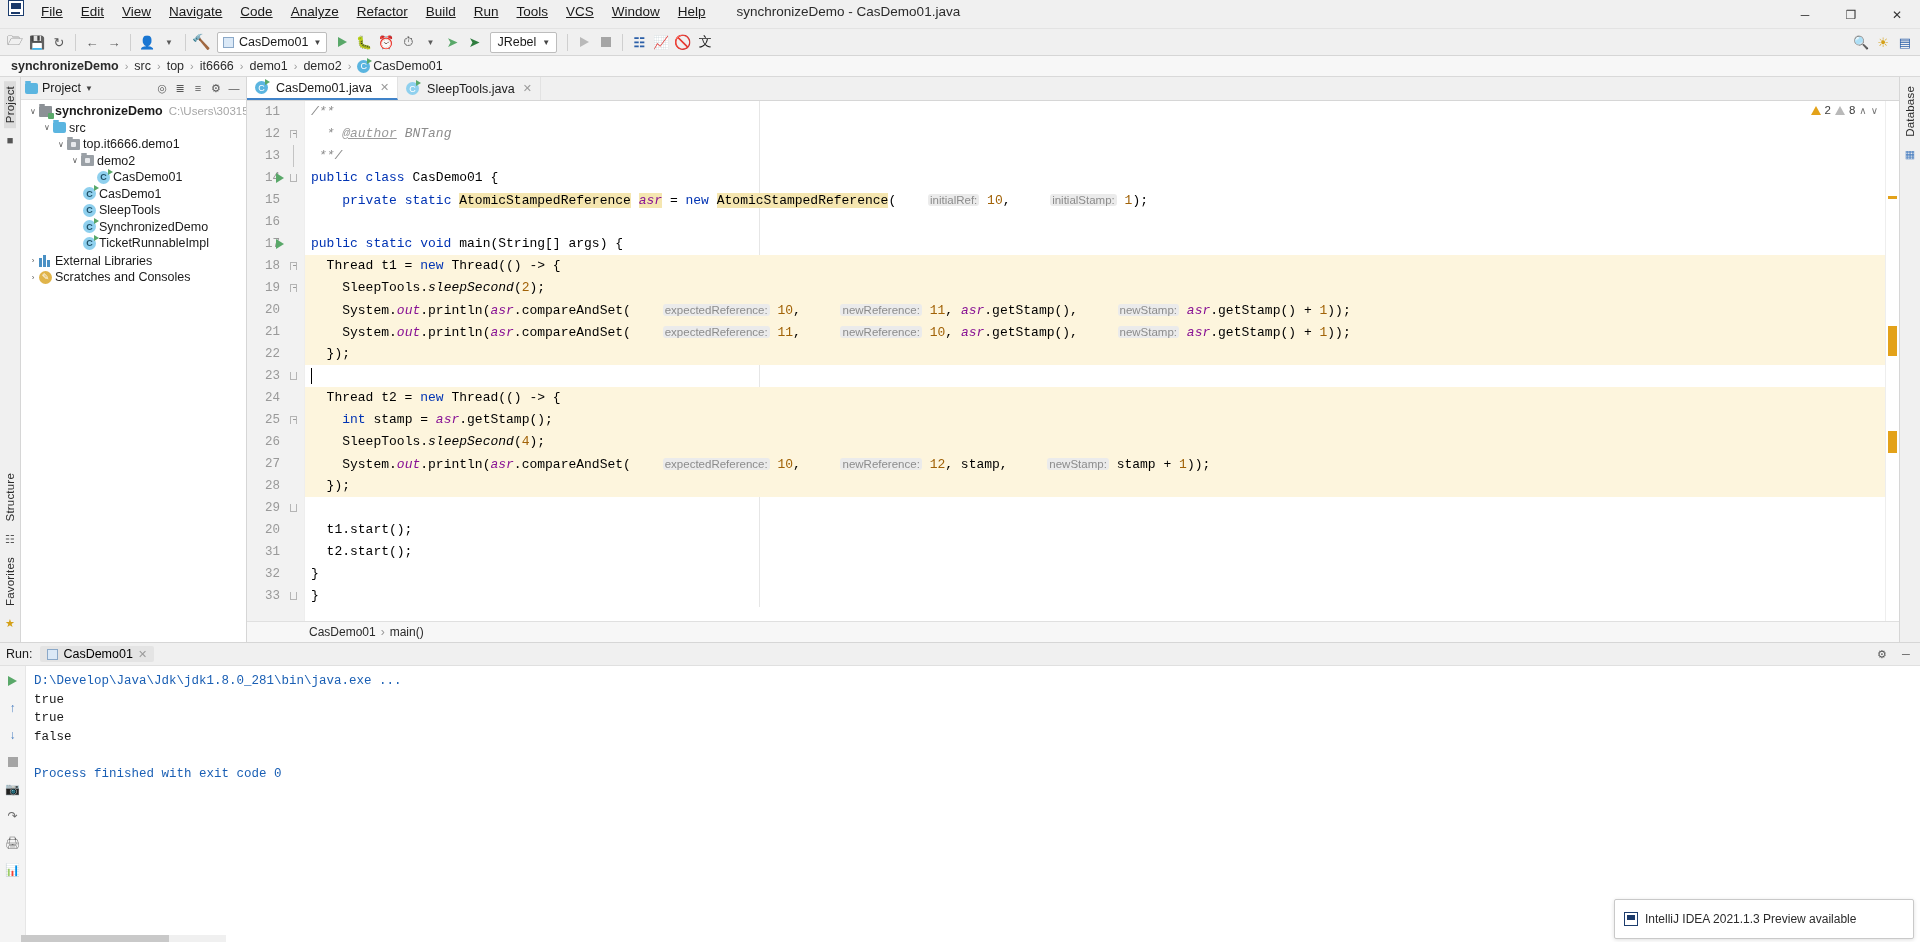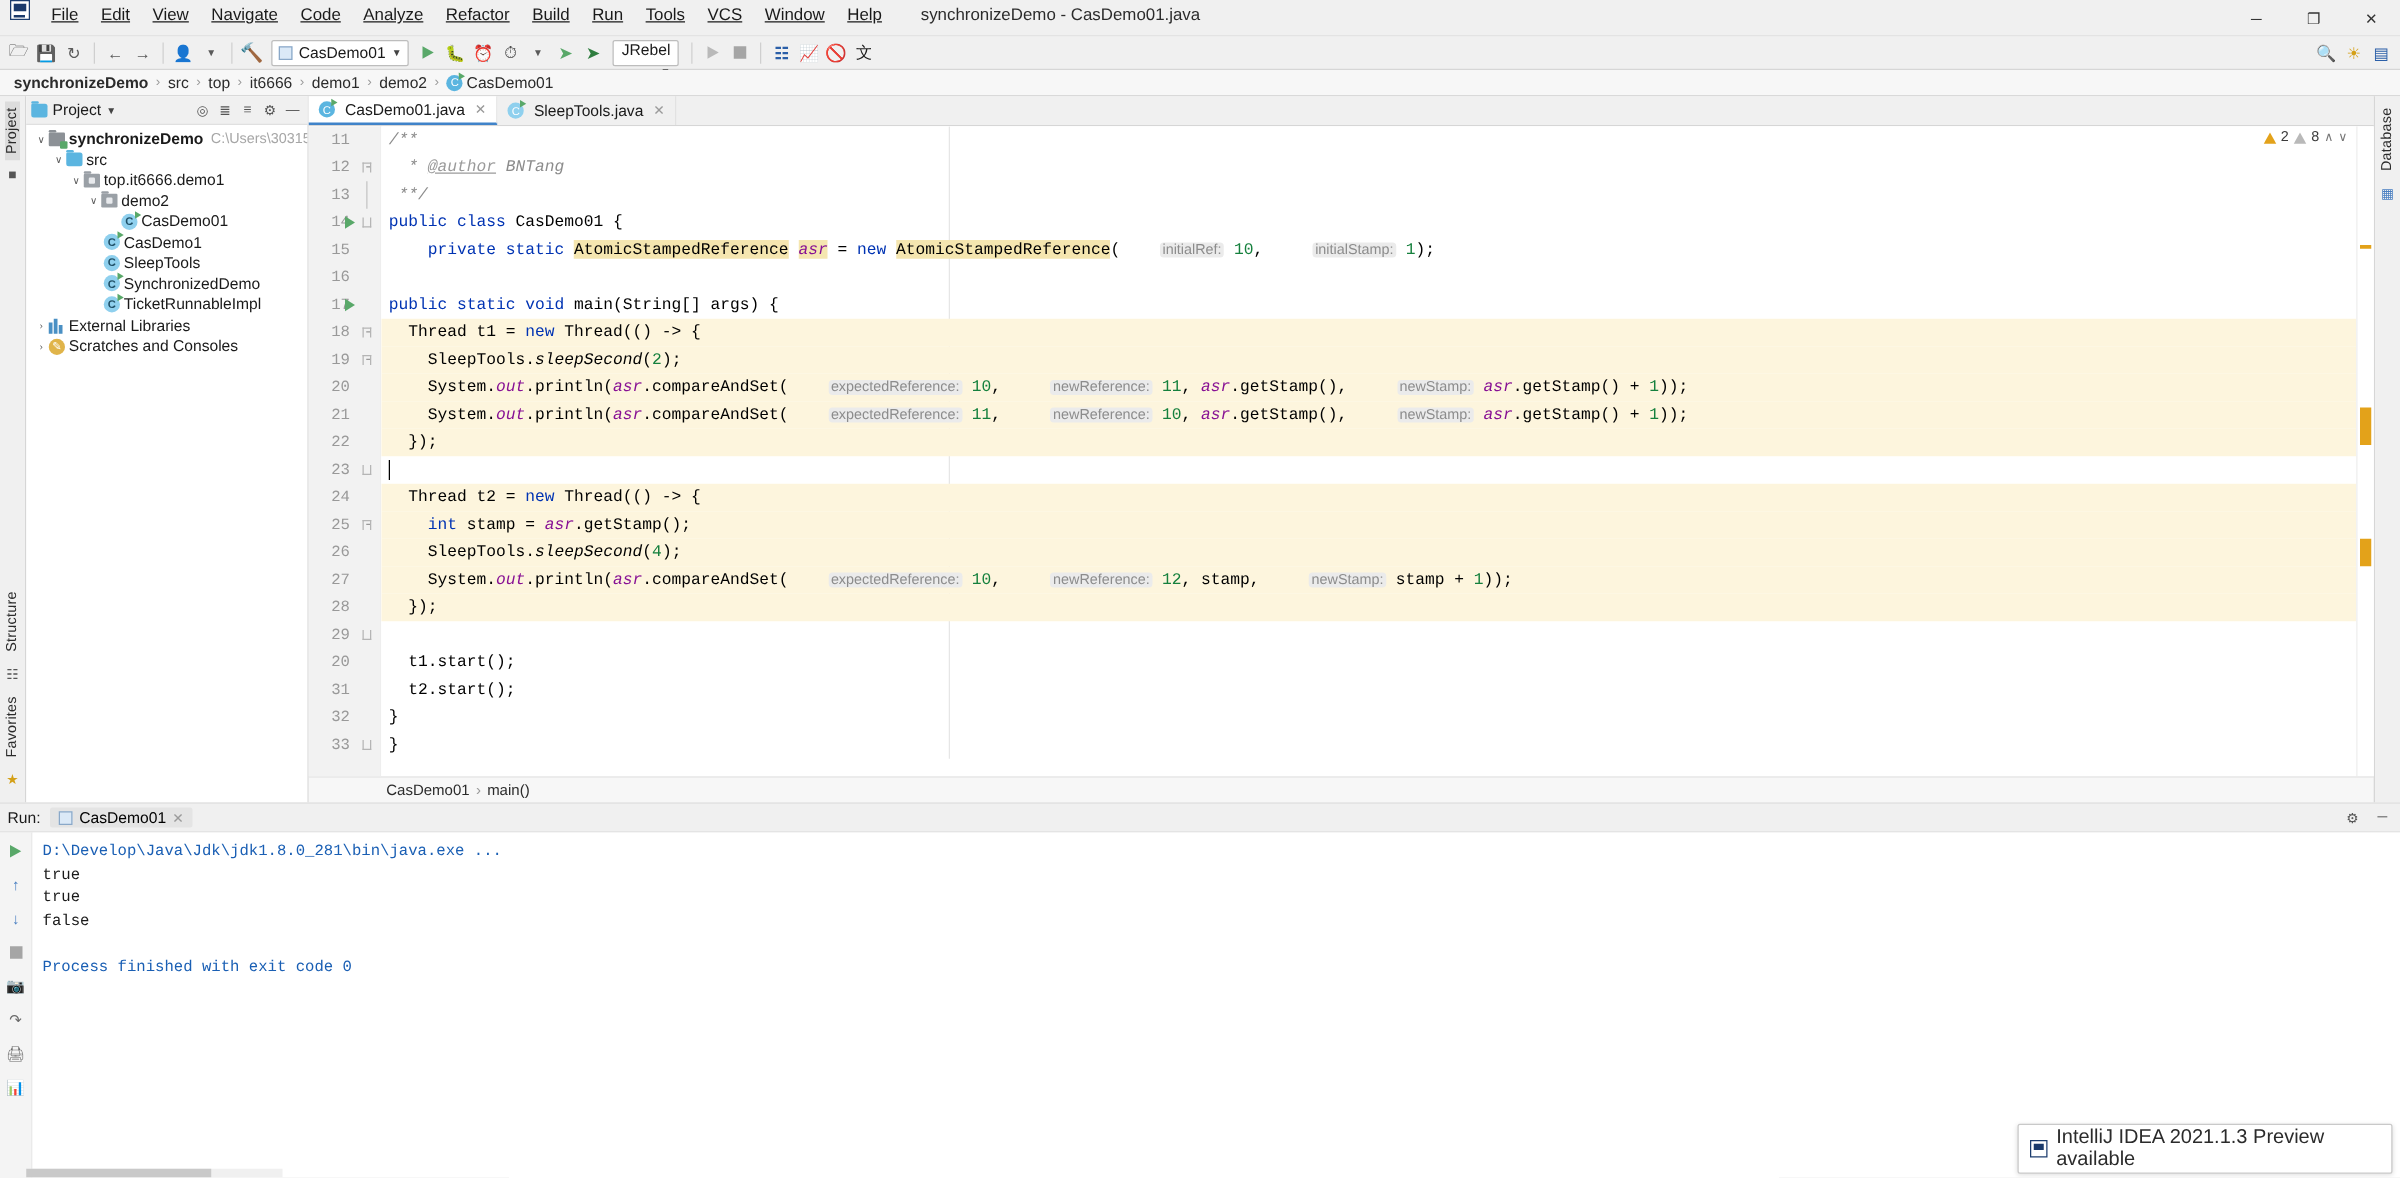--- a/index.html
+++ b/index.html
@@ -55,21 +55,21 @@
     display: flex; align-items: center; gap: 5px; height: 21px;
     border: 1px solid #bdbdbd; background: #fff; border-radius: 2px;
     padding: 0 5px; margin: 0 4px; min-width: 100px;
   }
   .combo-label { font-size: 12.5px; color: #1a1a1a; }
   .mini-sq { width: 11px; height: 11px; border: 1px solid #8aa8c8; background: #dbe9f7; flex: none;}
   .caret { font-size: 8px; color: #444; margin-left: auto; }
   .jrebel-combo {
     display: flex; align-items: center; gap: 6px; height: 21px;
     border: 1px solid #bdbdbd; background: #fff; border-radius: 2px;
-    padding: 0 6px; margin: 0 5px; flex-direction: column;
+    padding: 0 6px; margin: 0 5px;
   }
   .tri-run { width: 0; height: 0; border-left: 9px solid #59a869; border-top: 5.5px solid transparent; border-bottom: 5.5px solid transparent; }
   .tri-dim { width: 0; height: 0; border-left: 9px solid #b9b9b9; border-top: 5.5px solid transparent; border-bottom: 5.5px solid transparent; }
   .sq-stop { width: 10px; height: 10px; background: #a5a5a5; }
 
   
   .breadcrumb {
     height: 21px; background: #f7f7f7; display: flex; align-items: center;
     padding-left: 8px; border-bottom: 1px solid #d9d9d9; flex: none; gap: 1px;
   }
@@ -198,21 +198,21 @@
   .cline { height: 22px; line-height: 22px; white-space: pre; padding-left: 6px; position: relative; }
   .cline.hl { background: #fdf5dd; }
   .cline.caret-line::before {
     content: ""; position: absolute; left: 6px; top: 3px; width: 1px; height: 16px; background: #000;
   }
 
   .kw { color: #0033b3; }
   .ident { color: #000; }
   .field { color: #871094; font-style: italic; }
   .static-m { color: #000; font-style: italic; }
-  .num { color: #15803d; }
+  .num { color: #a16207; }
   .cmt { color: #8c8c8c; font-style: italic; }
   .cmt-tag { color: #9a9a9a; font-style: italic; text-decoration: underline; }
   .hint {
     background: #ebebeb; color: #8c8c8c; border-radius: 3px; padding: 0 2px;
     font-size: 11.5px; font-family: "Liberation Sans", sans-serif; margin-left: 24px;
   }
   .hl-sym { background: #f5e6b0; }
 
   .indent-guide { position: absolute; top: 0; bottom: 0; width: 1px; background: #e6e6e6; }
 
@@ -258,21 +258,21 @@
     font-size: 12.5px; overflow: hidden; line-height: 18.5px;
   }
   .c-path { color: #1a5fb4; }
   .c-out { color: #1a1a1a; }
   .c-done { color: #1a5fb4; }
 
   
   .notif {
     position: absolute; right: 6px; bottom: 3px; width: 300px; height: 40px;
     background: #fff; border: 1px solid #c9c9c9; border-radius: 2px;
-    display: flex; align-items: center; gap: 7px; padding: 0 9px; font-size: 16px; color: #2b2b2b;
+    display: flex; align-items: center; gap: 7px; padding: 0 9px; font-size: 12px; color: #2b2b2b;
     box-shadow: 0 1px 4px rgba(0,0,0,.13); overflow: hidden;
   }
   .notif-ico {
     width: 14px; height: 14px; background: #fff; border: 1px solid #1c3d6e; position: relative; flex: none;
   }
   .notif-ico::before { content:""; position:absolute; left:2px; top:2px; right:2px; bottom:5px; background:#1b3a6b; }
   .hscroll {
     position: absolute; left: 21px; bottom: 0; width: 205px; height: 7px; background: #f0f0f0;
   }
   .hscroll i { display:block; width: 148px; height: 7px; background: #c9c9c9; }

